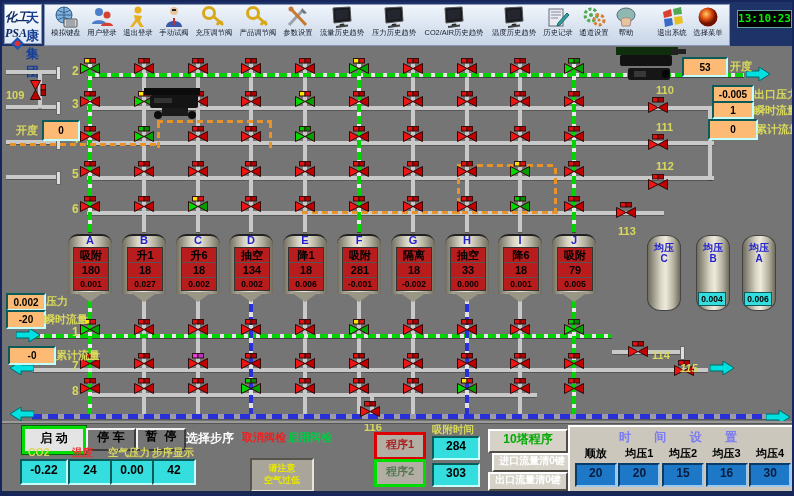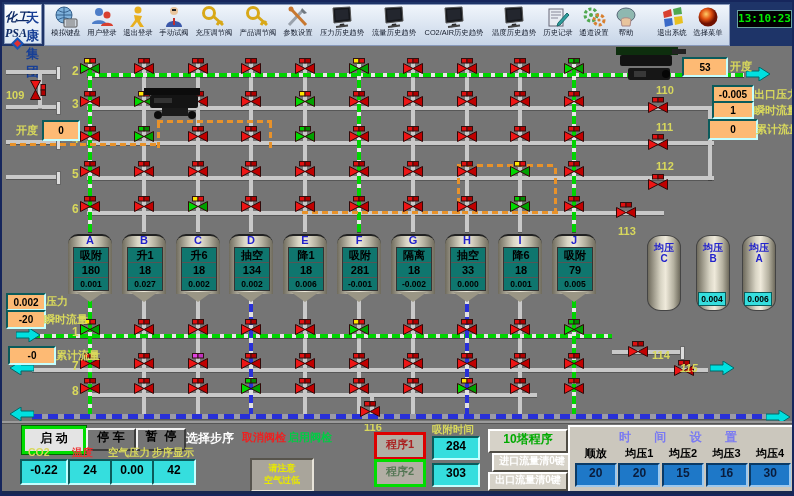--- a/index.html
+++ b/index.html
@@ -40,21 +40,21 @@
   .machine{position:absolute;line-height:0;}
   .arrow{position:absolute;line-height:0;}
   
   .tower{position:absolute;width:44px;height:72px;}
   .tw-body{position:absolute;left:0;top:4px;width:44px;height:58px;
            background:linear-gradient(90deg,#6f6b5d,#d9d5c5 35%,#efeadb 50%,#b5b1a0 75%,#6f6b5d);
            border-radius:10px 10px 0 0;border-top:2px solid #222;}
   .tw-funnel{position:absolute;left:8px;top:62px;width:0;height:0;
              border-left:14px solid transparent;border-right:14px solid transparent;border-top:10px solid #9a9685;}
   .tw-letter{position:absolute;left:0;top:4px;width:44px;text-align:center;font-size:11px;font-weight:bold;color:#2222cc;}
-  .tw-panel{position:absolute;left:5px;top:17px;width:34px;background:#0f766e;border:1px solid #333;}
+  .tw-panel{position:absolute;left:5px;top:17px;width:34px;background:#b91c1c;border:1px solid #333;}
   .tw-panel div{border-bottom:1px solid #555;text-align:center;color:#000;font-weight:bold;}
   .tw-state{font-size:11px;line-height:14px;}
   .tw-time{font-size:11px;line-height:14px;}
   .tw-press{font-size:8.5px;line-height:12px;border-bottom:none!important;}
   .tank{position:absolute;width:32px;height:74px;border-radius:14px/12px;
         background:linear-gradient(90deg,#6f6b5d,#d9d5c5 40%,#efeadb 55%,#b5b1a0 80%,#6f6b5d);
         border:1px solid #444;}
   .tank .tkname{position:absolute;left:0;top:6px;width:100%;text-align:center;color:#2222cc;
         font-weight:bold;font-size:10px;line-height:11px;white-space:pre-line;}
   .tank .tkval{position:absolute;left:1px;bottom:4px;width:26px;height:12px;background:#35dede;
@@ -172,32 +172,32 @@
         </div>
         <div class="titem">
           <span>
             <svg width="24" height="22">
               <path d="M3 2l17-1 1 14-17 2z" fill="#16181c" stroke="#555"></path>
               <path d="M5 4l13-1 .7 10-13 1.5z" fill="#23262e"></path>
               <path d="M10 18l4-.5 1 3-6 .7z" fill="#2a2a2a"></path>
               <path d="M6 21l12-1.5" stroke="#444" stroke-width="2"></path>
             </svg>
           </span>
-          <span class="tlabel">压力历史趋势</span>
+          <span class="tlabel">流量历史趋势</span>
         </div>
         <div class="titem">
           <span>
             <svg width="24" height="22">
               <path d="M3 2l17-1 1 14-17 2z" fill="#16181c" stroke="#555"></path>
               <path d="M5 4l13-1 .7 10-13 1.5z" fill="#23262e"></path>
               <path d="M10 18l4-.5 1 3-6 .7z" fill="#2a2a2a"></path>
               <path d="M6 21l12-1.5" stroke="#444" stroke-width="2"></path>
             </svg>
           </span>
-          <span class="tlabel">流量历史趋势</span>
+          <span class="tlabel">压力历史趋势</span>
         </div>
         <div class="titem">
           <span>
             <svg width="24" height="22">
               <path d="M3 2l17-1 1 14-17 2z" fill="#16181c" stroke="#555"></path>
               <path d="M5 4l13-1 .7 10-13 1.5z" fill="#23262e"></path>
               <path d="M10 18l4-.5 1 3-6 .7z" fill="#2a2a2a"></path>
               <path d="M6 21l12-1.5" stroke="#444" stroke-width="2"></path>
             </svg>
           </span>

